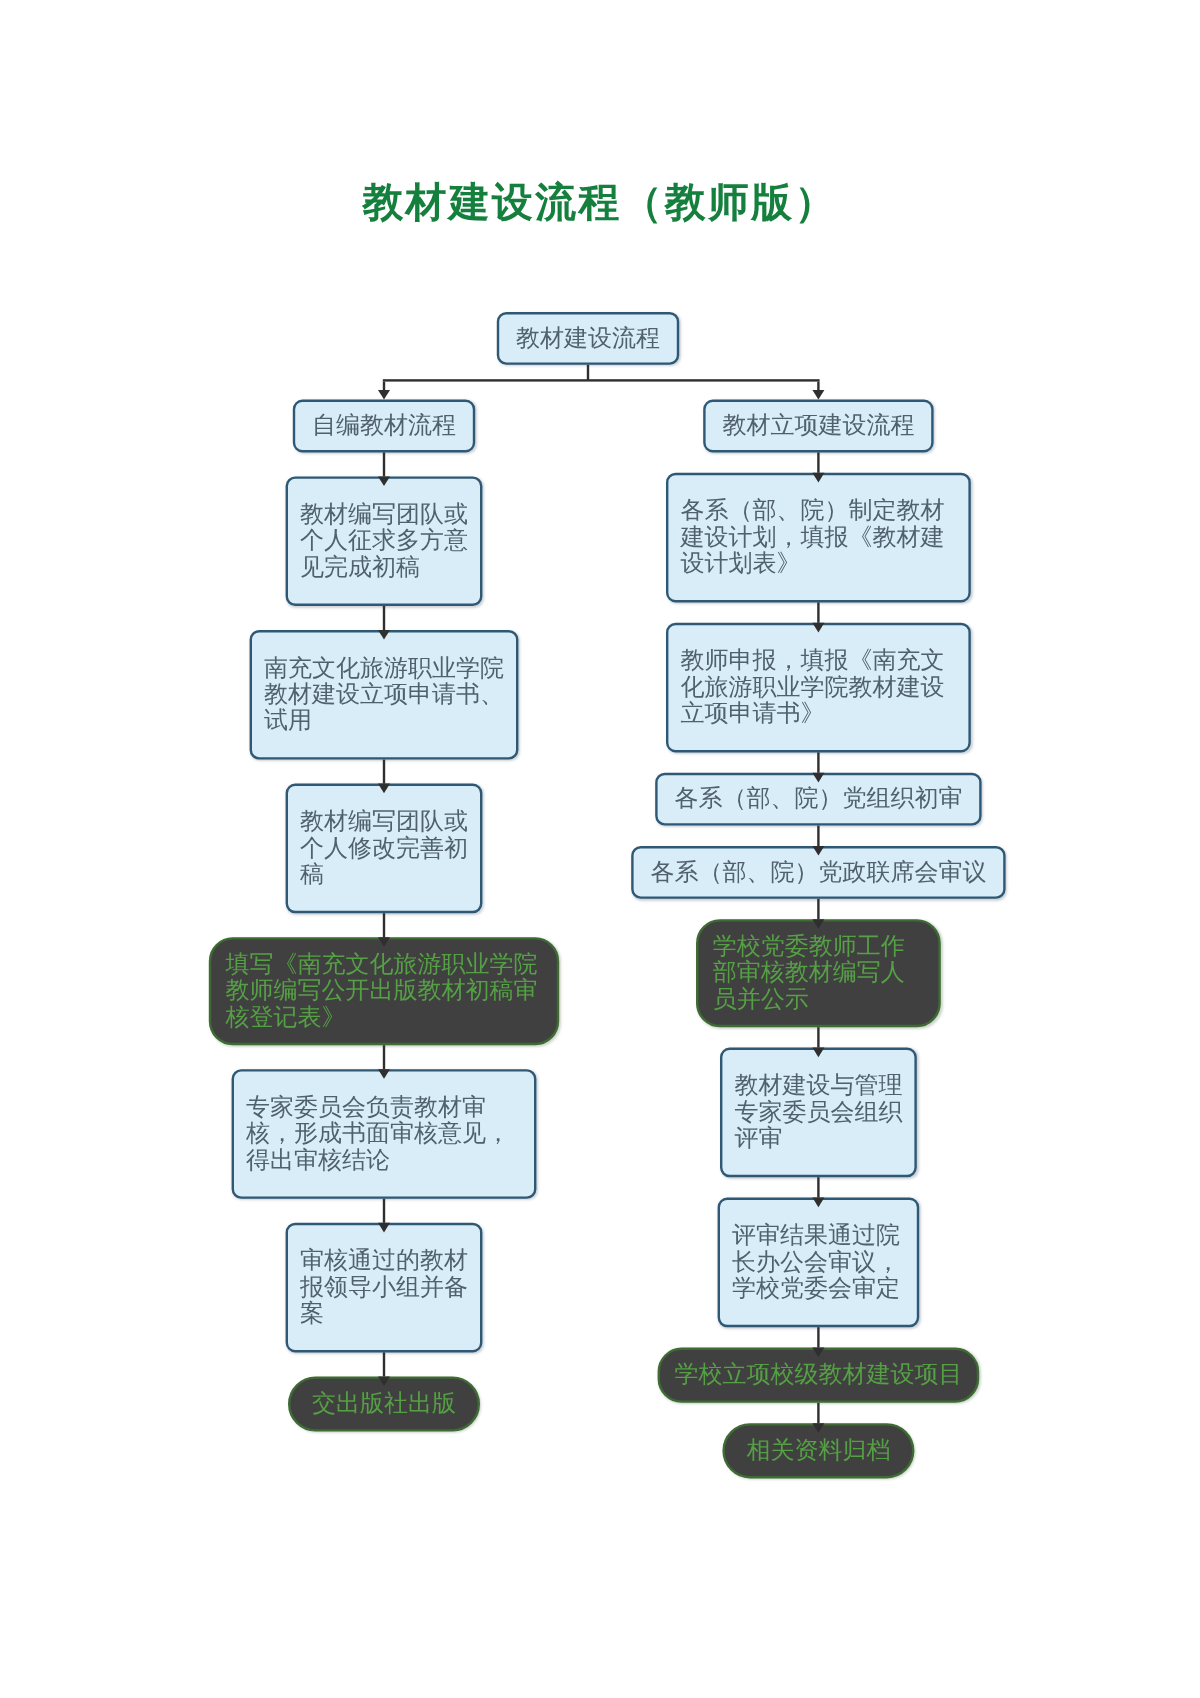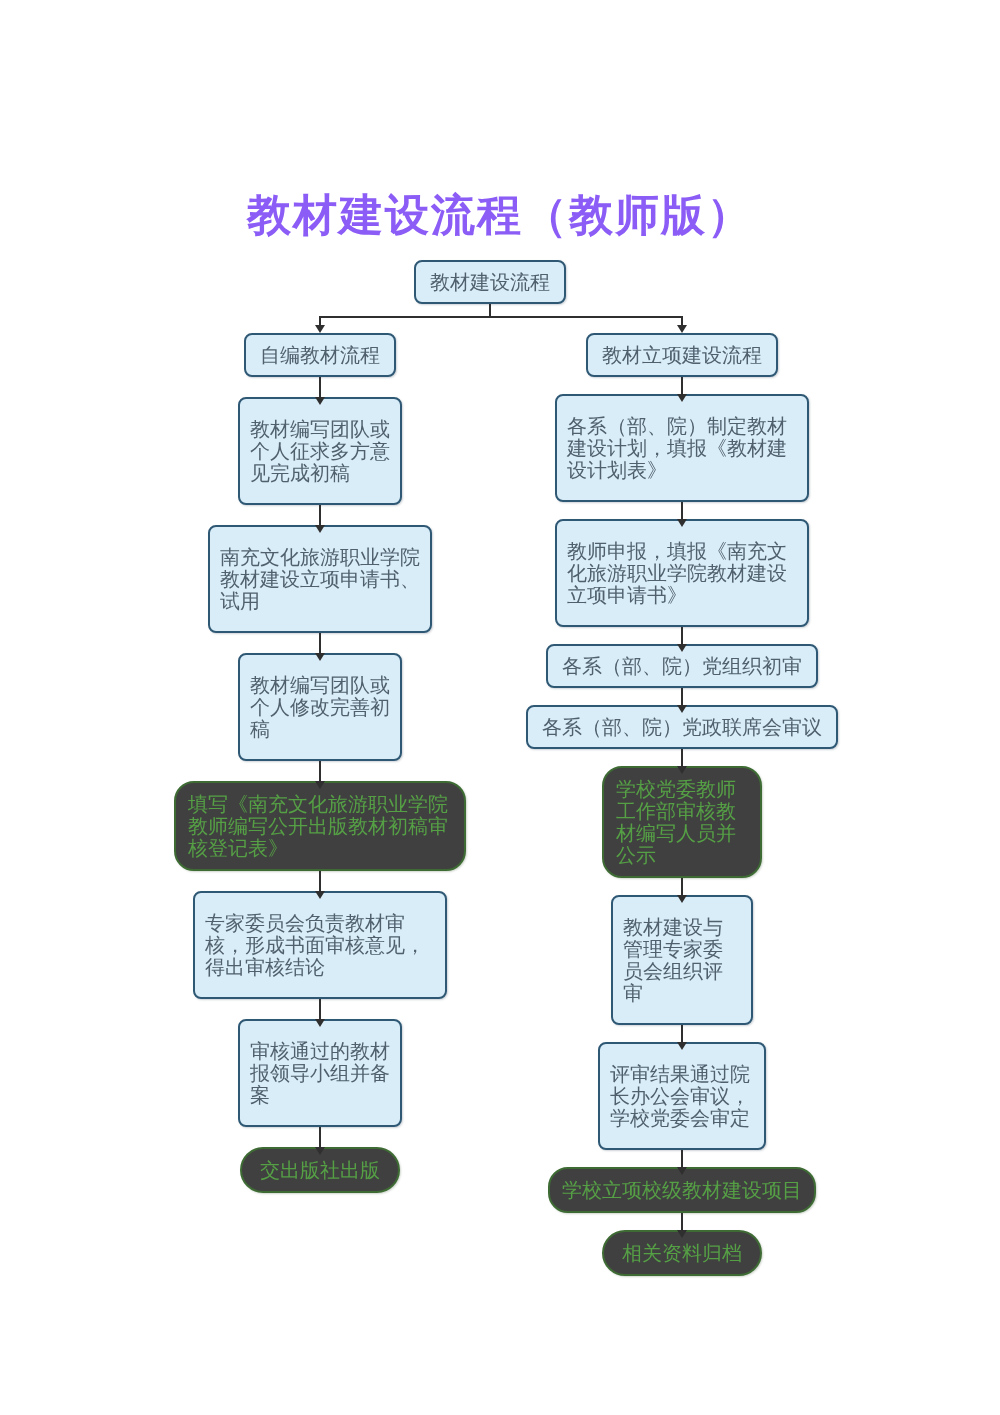--- a/index.html
+++ b/index.html
@@ -12,24 +12,23 @@
     overflow: hidden;
   }
   .page-title {
     position: absolute;
     top: 146px;
     left: 0;
     width: 100%;
     text-align: center;
     font-family: "Liberation Serif", serif;
     font-weight: bold;
-    font-size: 44px;
-    color: #8b5cf6;
+    font-size: 34px;
+    color: #15803d;
     letter-spacing: 2px;
-    margin-top: 40px;
   }
   .node {
     box-sizing: border-box;
     text-align: left;
     font-size: 20px;
     line-height: 22px;
     flex: none;
   }
   .process {
     background: #d9edf8;
@@ -97,22 +96,22 @@
     width: 364px; height: 2px;
     background: #2f2f2f;
   }
   .drop { position: absolute; top: 318px; height: 7px; }
   .drop-left  { left: 319px; }
   .drop-right { left: 681px; }
   .w164 { width: 164px; }
   .w224 { width: 224px; }
   .w254 { width: 254px; }
   .w292 { width: 292px; }
-  .w196 { width: 160px; }
-  .w174 { width: 142px; }
+  .w196 { width: 204px; }
+  .w174 { width: 164px; }
   .w210 { width: 168px; }
 </style>
 </head>
 <body>
 
 <div class="canvas">
 
   <div class="page-title">教材建设流程（教师版）</div>
 
   <div class="node process hdr root-node">教材建设流程</div>

